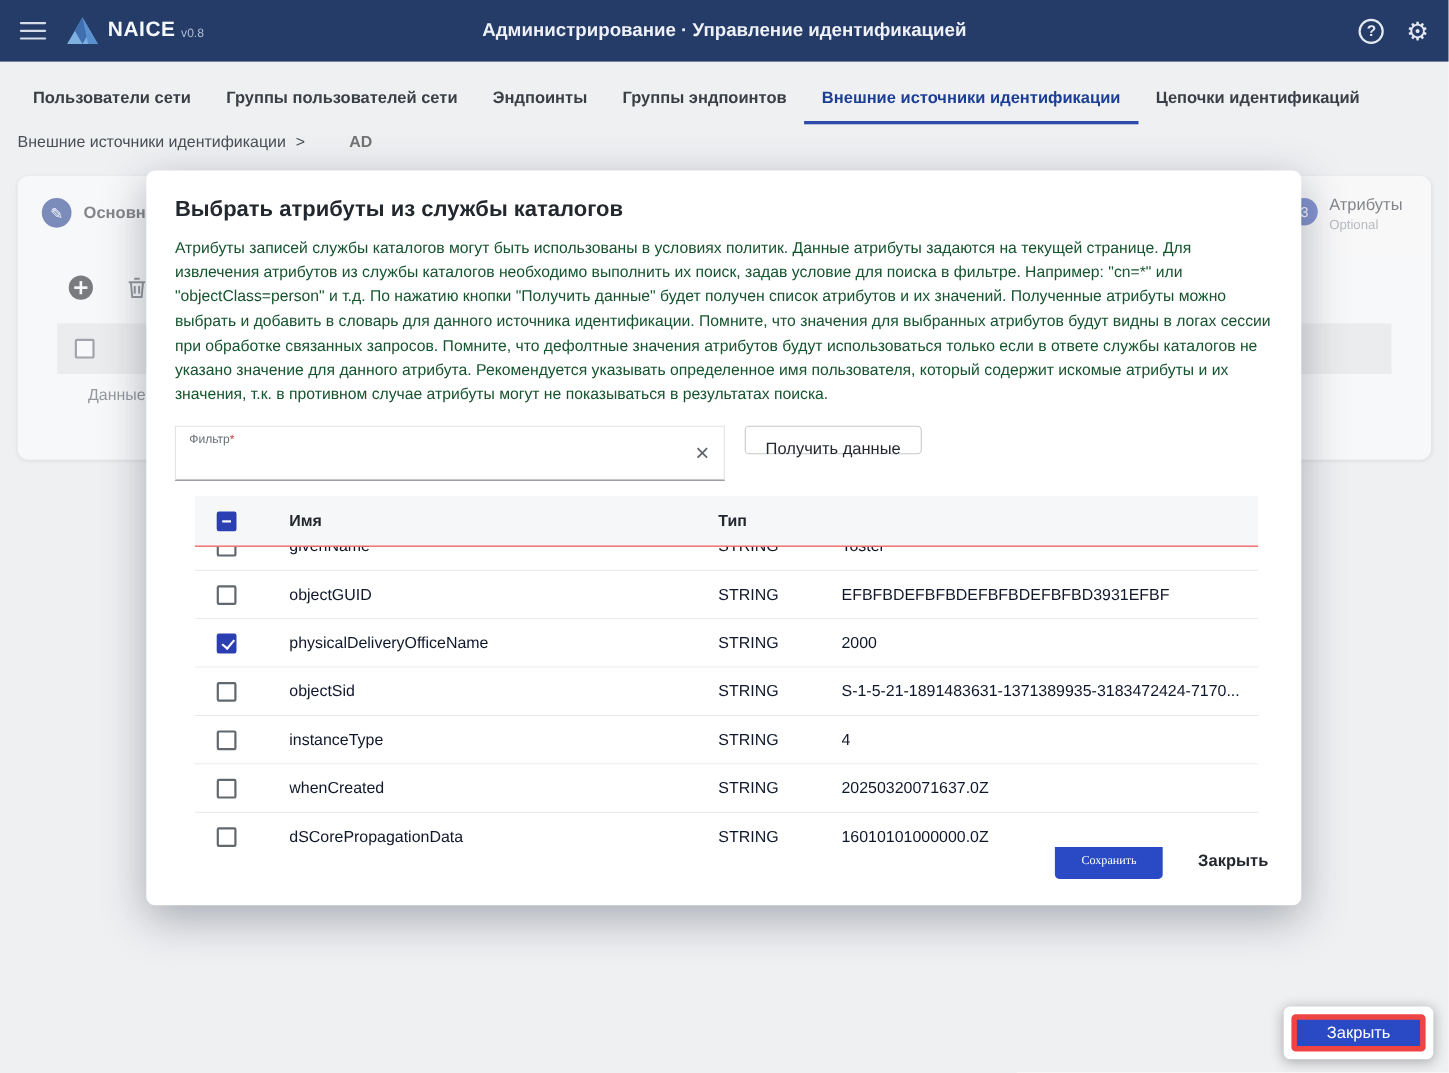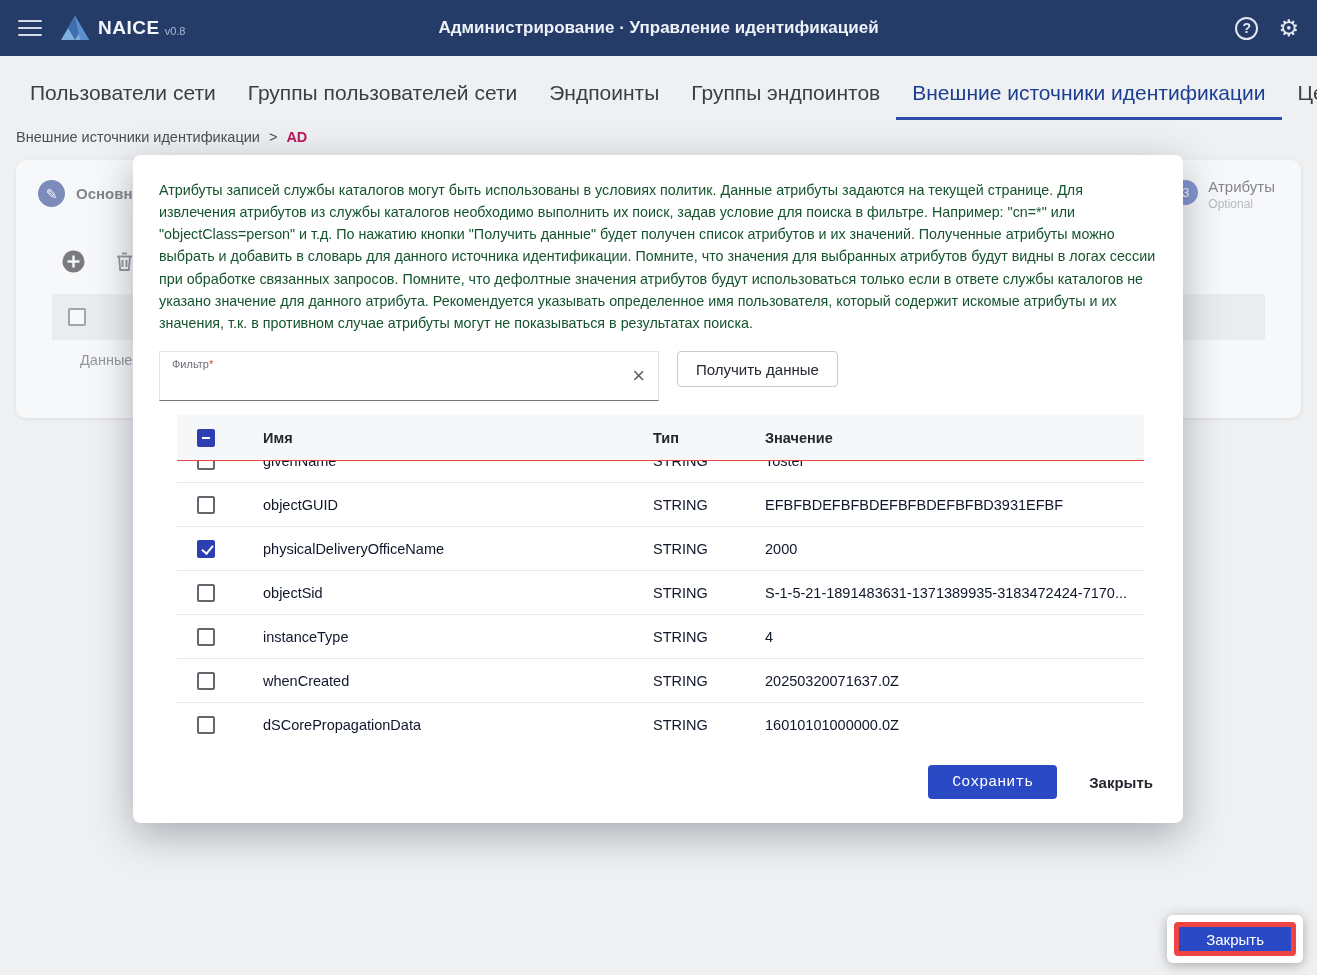--- a/index.html
+++ b/index.html
@@ -27,28 +27,28 @@
   .help-icon {
     width:23px; height:23px; border:2px solid #e3e8f1; border-radius:50%;
     display:flex; align-items:center; justify-content:center;
     font-size:14px; font-weight:bold; color:#e3e8f1; cursor:pointer;
   }
   .gear-icon { font-size:23px; color:#e3e8f1; cursor:pointer; line-height:1; }
 
   
   .tabbar { display:flex; padding:0 14px; margin-top:12px; }
   .tab {
-    padding:13px 16px 12px; font-size:21px; font-weight:400; color:#3a3f46;
+    padding:13px 16px 12px; font-size:15px; font-weight:700; color:#3a3f46;
     cursor:pointer; border-bottom:3px solid transparent; white-space:nowrap;
   }
   .tab.active { color:#1c3f94; border-bottom-color:#2d4ba8; }
 
   
   .breadcrumb { display:flex; gap:9px; padding:9px 16px 12px; font-size:14.5px; color:#4a4f57; }
-  .crumb-current { font-weight:bold; color:#be185d; }
+  .crumb-current { font-weight:bold; color:#737373;margin-left:31px; }
 
   
   .bg-card {
     position:absolute; left:16px; right:16px; top:160px; height:258px;
     background:#fff; border-radius:10px; box-shadow:0 1px 4px rgba(0,0,0,.15);
     opacity:.55; z-index:1;
   }
   .bg-left { position:absolute; left:22px; top:20px; display:flex; align-items:center; gap:11px; }
   .pencil-circle {
     width:27px; height:27px; border-radius:50%; background:#1d3a8e; color:#fff;
@@ -101,21 +101,21 @@
     padding:6px 44px 6px 12px; cursor:text;
   }
   .filter-label { font-size:11px; color:#6b7076; }
   .filter-label .req { color:#d43a2f; }
   .filter-value { font-size:15px; color:#23272e; margin-top:3px; white-space:nowrap; overflow:hidden; }
   .filter-clear {
     position:absolute; right:13px; top:50%; transform:translateY(-50%);
     font-size:22px; color:#5f646b; cursor:pointer; line-height:1;
   }
   .fetch-btn {
-    height:36px; padding:0 18px; margin-bottom:9px; cursor:pointer;
+    height:16px; padding:12px 18px; margin-bottom:9px; cursor:pointer;
     border:1px solid #c6c9ce; border-radius:4px; background:#fff;
     font-family:inherit; font-size:15px; color:#23272e; white-space:nowrap;
   }
 
   
   .table-wrap { margin-left:18px; width:967px; height:319px; overflow:hidden; position:relative; }
   .thead-row {
     position:absolute; top:0; left:0; right:0; height:46px; z-index:2;
     background:#f6f7f8; border-bottom:1px solid #ef4444;
     display:flex; align-items:center; font-weight:bold; font-size:14.5px; color:#23272e;
@@ -127,21 +127,21 @@
   }
   .col-check { width:86px; padding-left:20px; display:flex; }
   .col-name  { width:390px; white-space:nowrap; overflow:hidden; }
   .col-type  { width:112px; }
   .col-value { flex:1; padding-right:14px; white-space:nowrap; overflow:hidden; }
 
   
   .modal-footer { position:absolute; right:26px; bottom:24px; display:flex; align-items:center; gap:28px; }
   .save-btn {
     background:#2a49c4; color:#fff; border:none; border-radius:4px; cursor:pointer;
-    height:34px; padding:0 24px; font-family:Liberation Mono, monospace; font-size:15px;margin-left:32px;
+    height:34px; padding:0 24px; font-family:Liberation Serif, serif; font-size:11px;margin-left:32px;
   }
   .cancel-btn {
     background:none; border:none; cursor:pointer; font-family:inherit;
     font-size:15px; font-weight:600; color:#23272e; padding:0 4px;
   }
 
   
   .close-card {
     position:absolute; right:14px; bottom:12px; z-index:20;
     background:#fff; border-radius:6px; padding:7px;
@@ -231,40 +231,40 @@
   </div>
   <div class="bg-thead">
     <span class="cb"></span>
   </div>
   <div class="bg-empty">Данные от</div>
 </section>
 
 <div class="backdrop"></div>
 
 <div class="modal">
+  <h2 class="modal-title">Выбрать атрибуты из службы каталогов</h2>
   <p class="modal-desc">Атрибуты записей службы каталогов могут быть использованы в условиях политик. Данные атрибуты задаются на текущей странице. Для извлечения атрибутов из службы каталогов необходимо выполнить их поиск, задав условие для поиска в фильтре. Например: "cn=*" или "objectClass=person" и т.д. По нажатию кнопки "Получить данные" будет получен список атрибутов и их значений. Полученные атрибуты можно выбрать и добавить в словарь для данного источника идентификации. Помните, что значения для выбранных атрибутов будут видны в логах сессии при обработке связанных запросов. Помните, что дефолтные значения атрибутов будут использоваться только если в ответе службы каталогов не указано значение для данного атрибута. Рекомендуется указывать определенное имя пользователя, который содержит искомые атрибуты и их значения, т.к. в противном случае атрибуты могут не показываться в результатах поиска.</p>
 
   <div class="filter-row">
     <div class="filter-field">
       <div class="filter-label">
         <span>Фильтр</span><span class="req">*</span>
       </div>
       <span class="filter-clear">×</span>
     </div>
     <button class="fetch-btn">Получить данные</button>
   </div>
 
   <div class="table-wrap">
     <div class="thead-row">
       <div class="col-check">
           <span class="cb indeterminate"></span>
         </div>
       <div class="col-name">Имя</div>
       <div class="col-type">Тип</div>
-      <div class="col-value">Значение</div>
     </div>
     <div class="tbody">
 
         <div class="trow">
           <div class="col-check">
             <span class="cb"></span>
           </div>
           <div class="col-name">givenName</div>
           <div class="col-type">STRING</div>
           <div class="col-value">Toster</div>

